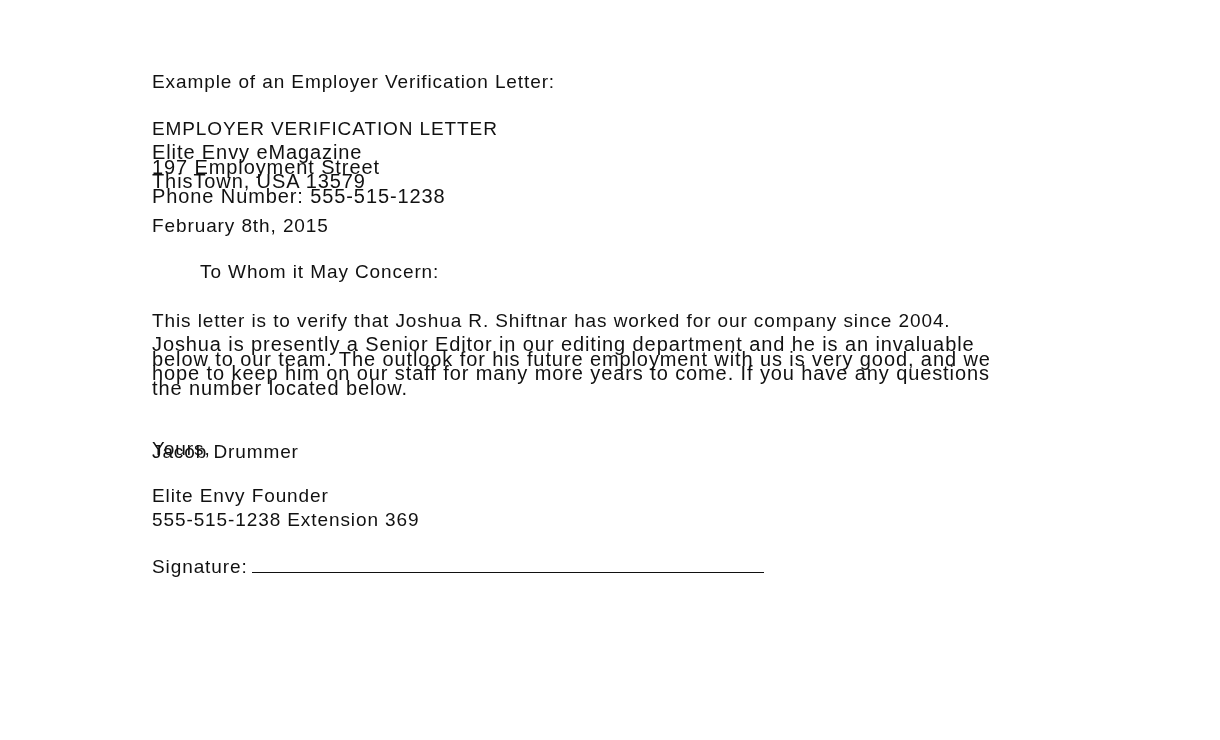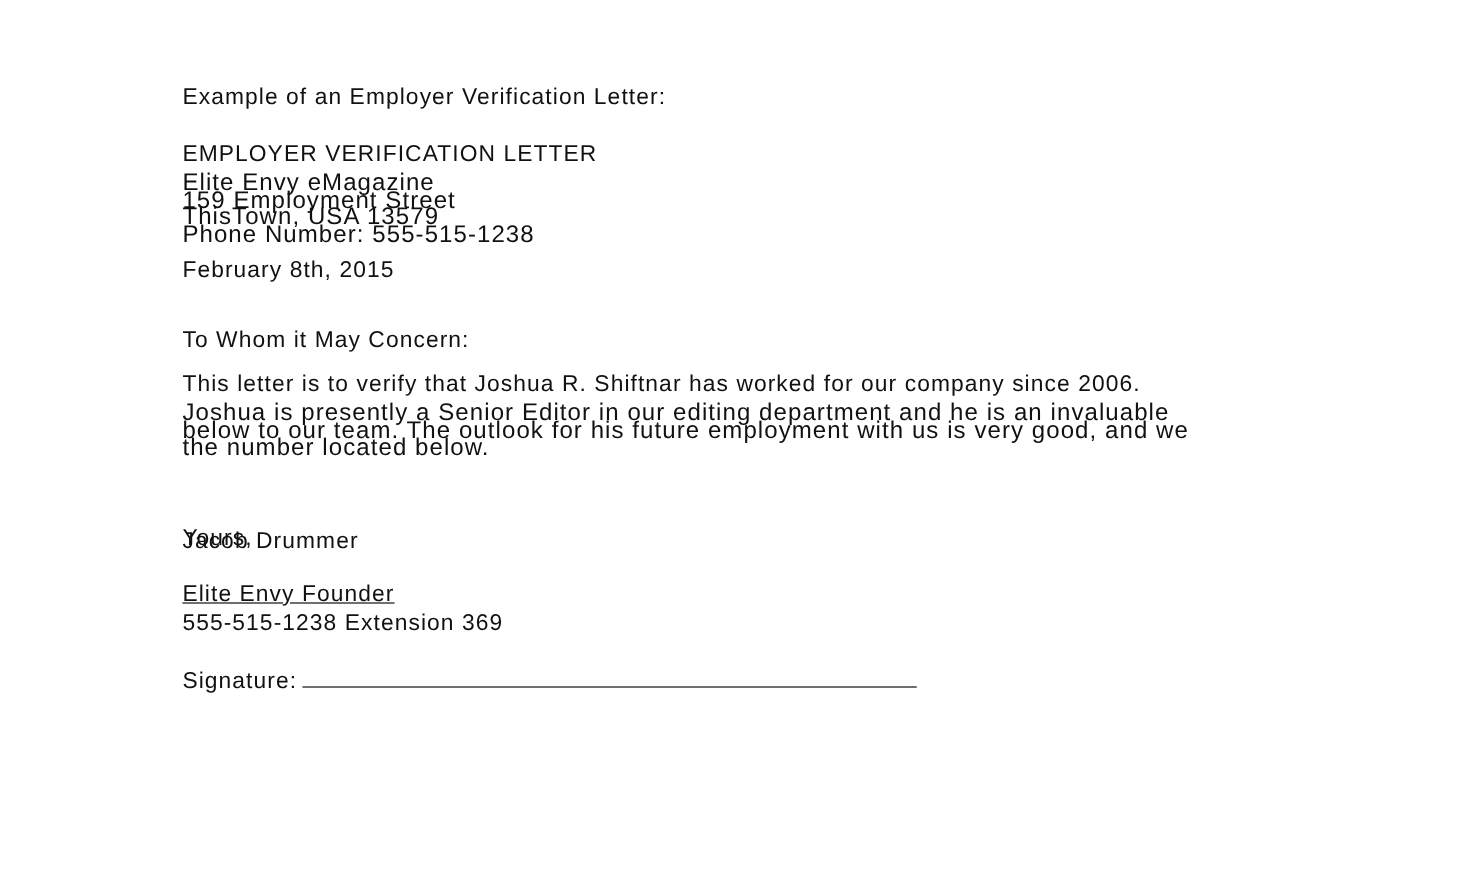--- a/index.html
+++ b/index.html
@@ -12,36 +12,37 @@
 </style>
 </head>
 <body>
 
 <div>
   <div class="line" style="top:74px;">Example of an Employer Verification Letter:</div>
   <div class="line" style="top:121px;">EMPLOYER VERIFICATION LETTER</div>
 
   <div class="block" style="top:145px;">
     <div>Elite Envy eMagazine</div>
-    <div>159 Employment Street</div>
+    <div>197 Employment Street</div>
     <div>ThisTown, USA 13579</div>
     <div>Phone Number: 555-515-1238</div>
   </div>
 
   <div class="line" style="top:218px;">February 8th, 2015</div>
-  <div class="line" style="top:276px;">To Whom it May Concern:</div>
-  <div class="line" style="top:313px;">This letter is to verify that Joshua R. Shiftnar has worked for our company since 2006.</div>
+  <div class="line" style="top:264px;margin-left:48px;">To Whom it May Concern:</div>
+  <div class="line" style="top:313px;">This letter is to verify that Joshua R. Shiftnar has worked for our company since 2004.</div>
 
   <div class="block" style="top:337px;">
     <div>Joshua is presently a Senior Editor in our editing department and he is an invaluable</div>
     <div>below to our team. The outlook for his future employment with us is very good, and we</div>
+    <div>hope to keep him on our staff for many more years to come. If you have any questions</div>
     <div>the number located below.</div>
   </div>
 
   <div class="line" style="top:441px;">Yours,</div>
   <div class="line" style="top:444px;">Jacob Drummer</div>
-  <div class="line" style="top:488px;text-decoration:underline;">Elite Envy Founder</div>
+  <div class="line" style="top:488px;">Elite Envy Founder</div>
   <div class="line" style="top:512px;">555-515-1238 Extension 369</div>
 
   <div class="line" style="top:559px;">
     <span>Signature:</span><span class="sigline"></span>
   </div>
 </div>
 
 </body></html>

